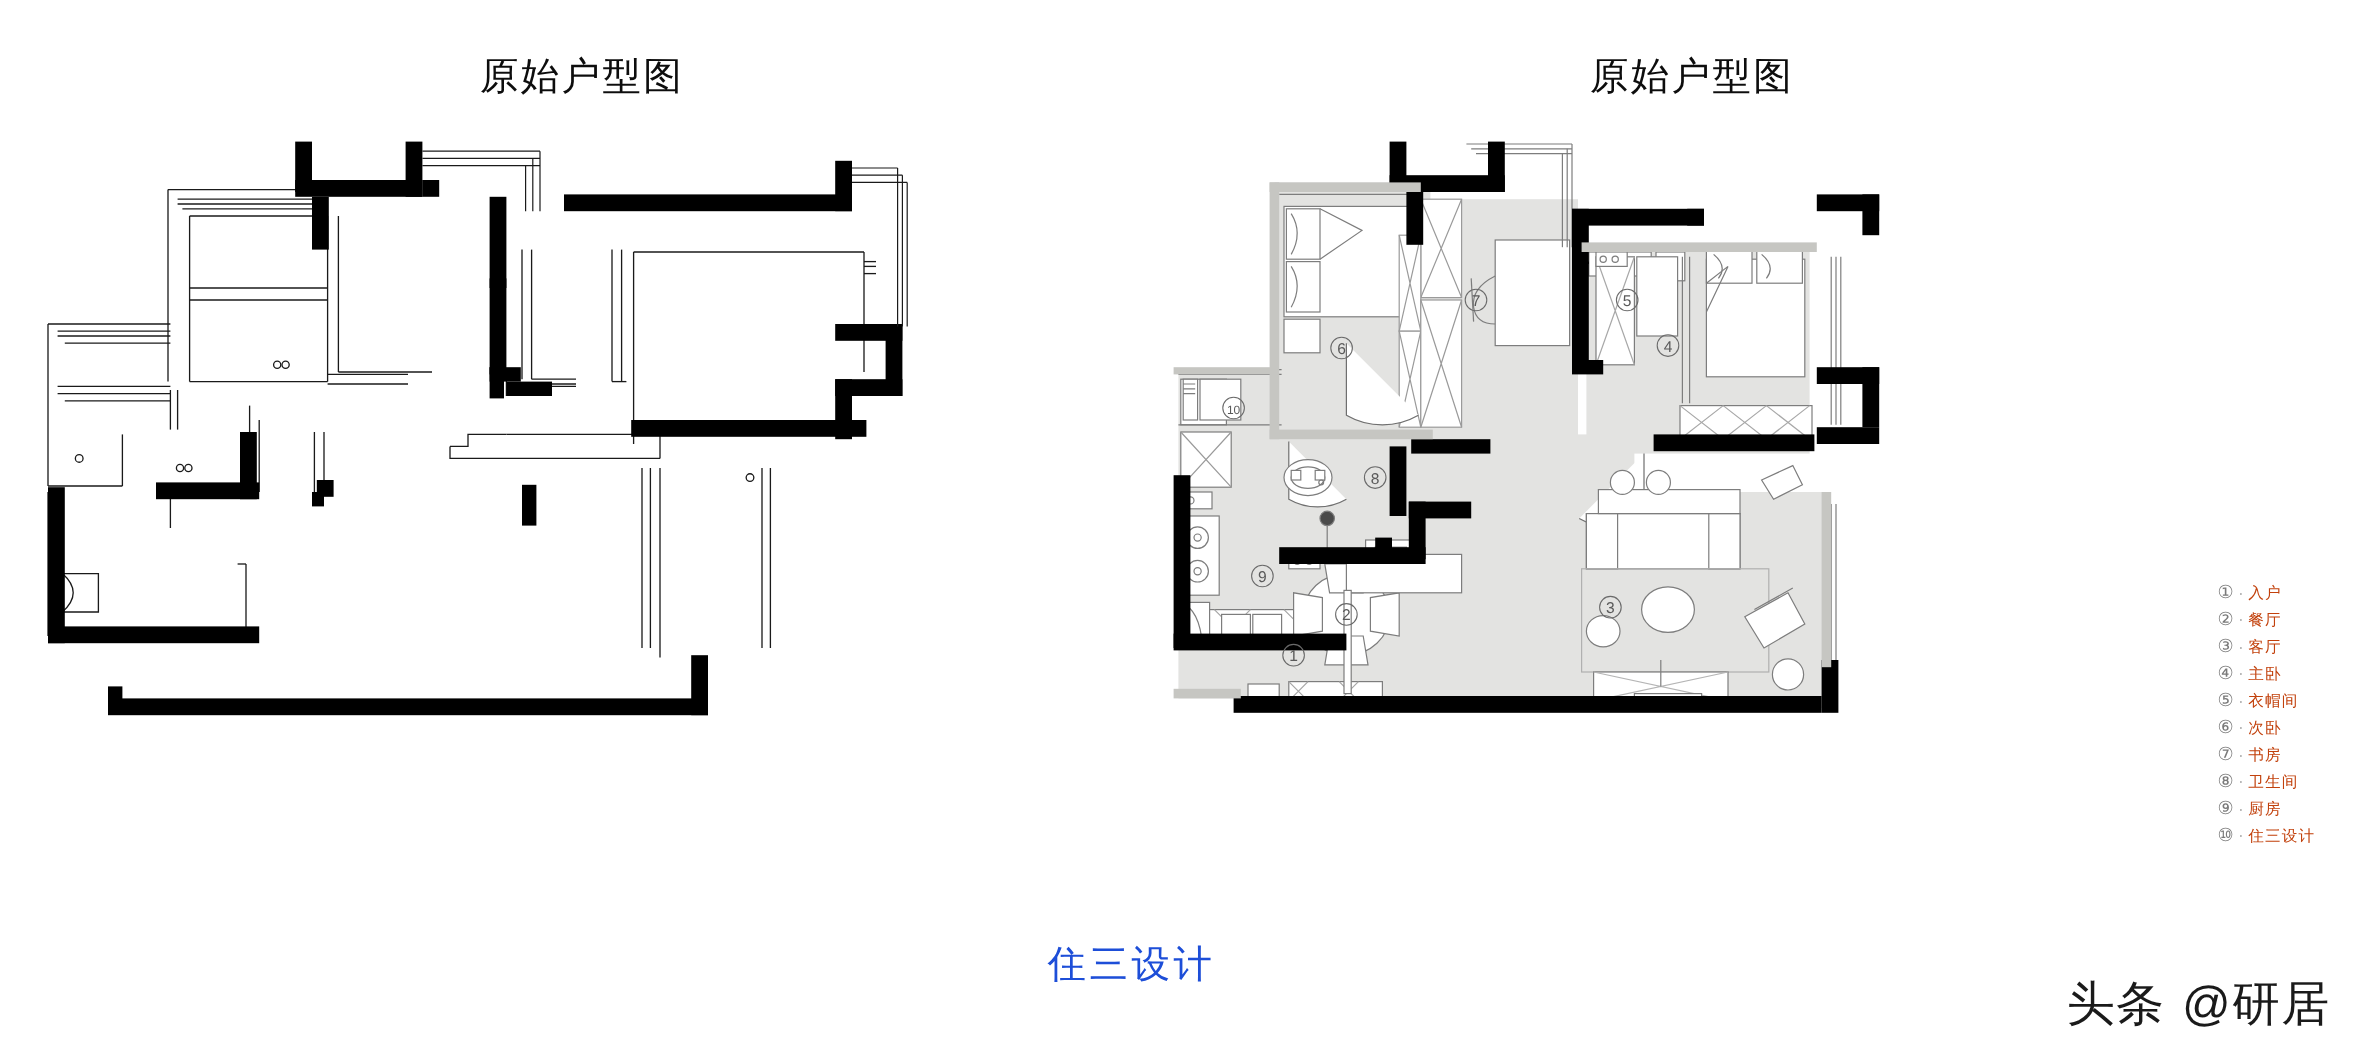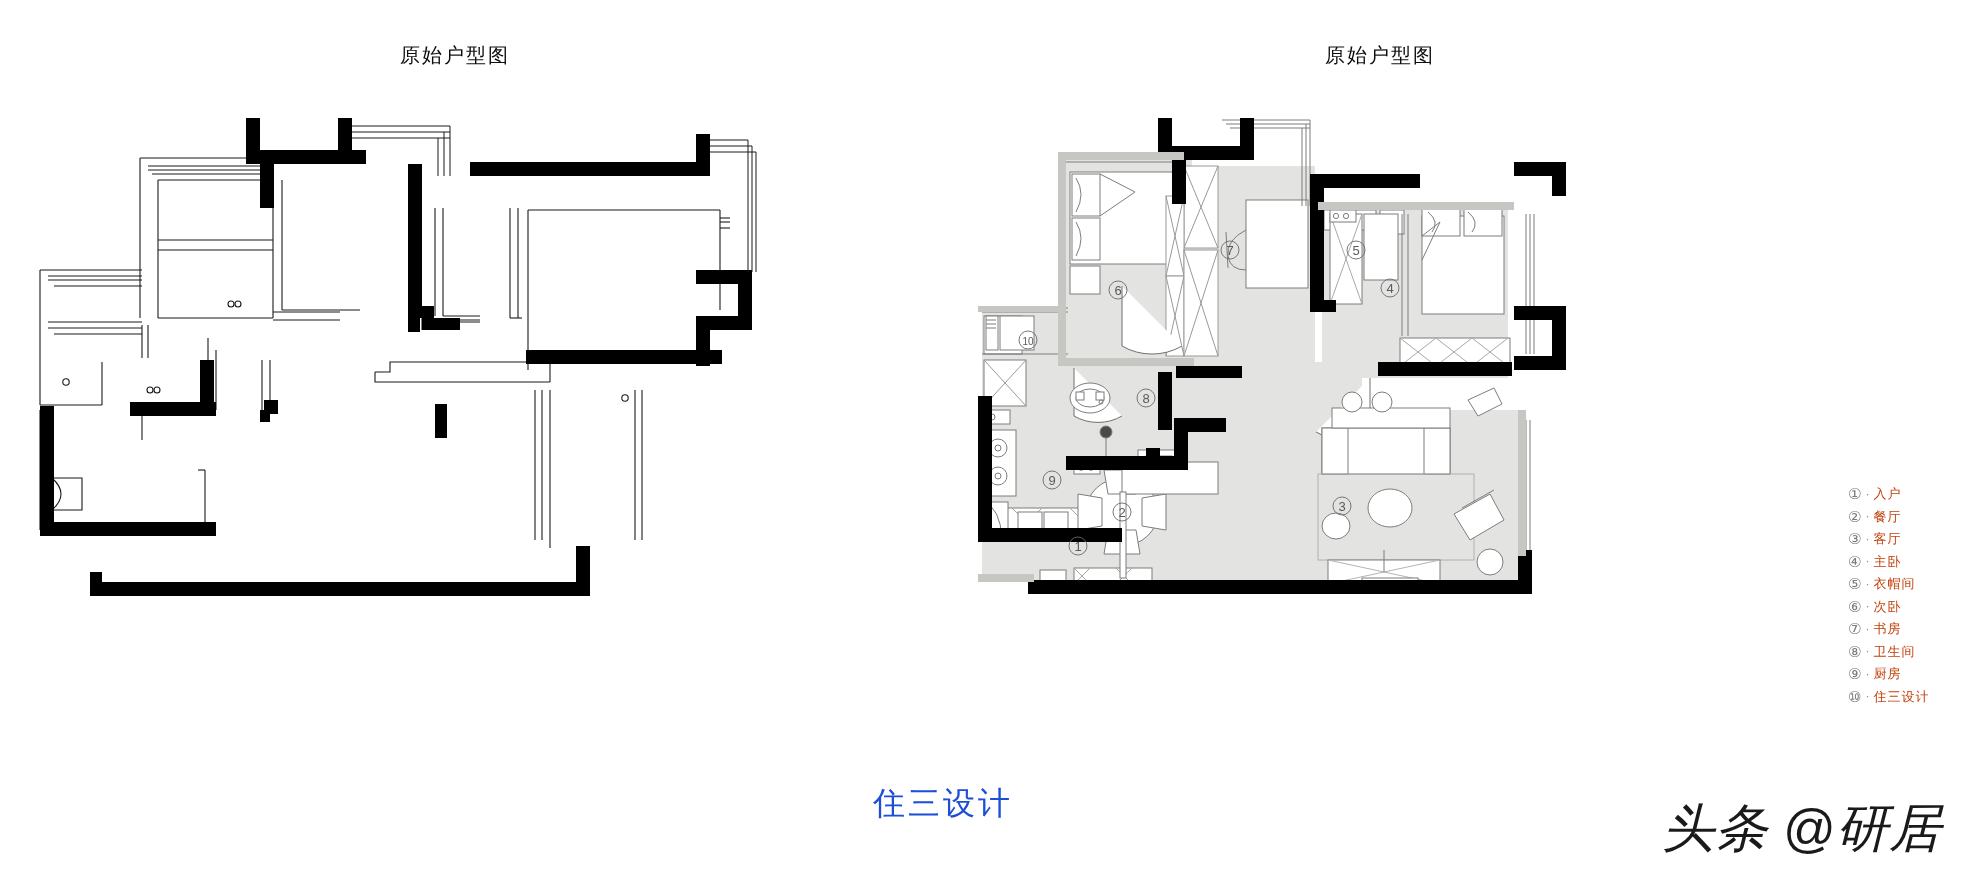--- a/index.html
+++ b/index.html
@@ -1,28 +1,28 @@
 <!DOCTYPE html>
 <html><head>
 <meta charset="utf-8">
 <style>
   html,body{margin:0;padding:0;background:#ffffff;}
   body{width:1964px;height:876px;position:relative;overflow:hidden;
        font-family:"Liberation Sans","DejaVu Sans",sans-serif;color:#111;}
 
-  .title{position:absolute;font-size:20px;letter-spacing:2px;color:#0d0d0d;font-weight:400;white-space:nowrap;}
+  .title{position:absolute;font-size:32px;letter-spacing:2px;color:#0d0d0d;font-weight:400;white-space:nowrap;}
   #title-left{left:400px;top:42px;}
   #title-right{left:1325px;top:42px;}
 
   #footer-title{position:absolute;left:845px;top:782px;font-size:32px;letter-spacing:3px;color:#1d4ed8;white-space:nowrap;margin-left:28px;}
 
   
   #watermark{position:absolute;right:22px;bottom:12px;display:flex;align-items:center;gap:14px;
-             font-size:52px;color:#1a1a1a;letter-spacing:1px;
-             text-shadow:1px 1px 0 #fff, -1px -1px 0 #fff;white-space:nowrap;font-style:italic;}
+             font-size:40px;color:#1a1a1a;letter-spacing:1px;
+             text-shadow:1px 1px 0 #fff, -1px -1px 0 #fff;white-space:nowrap;}
 
   
   .plan{position:absolute;}
   #plan-original{left:30px;top:110px;width:740px;height:500px;}
   #plan-layout{left:970px;top:110px;width:620px;height:500px;}
   .plan svg{display:block;overflow:visible;}
 
   
   #legend{position:absolute;left:1848px;top:486px;display:flex;flex-direction:column;gap:7.5px;}
   .legend-row{display:flex;align-items:center;gap:4px;font-size:15px;color:#7a7a7a;white-space:nowrap;line-height:1;}

